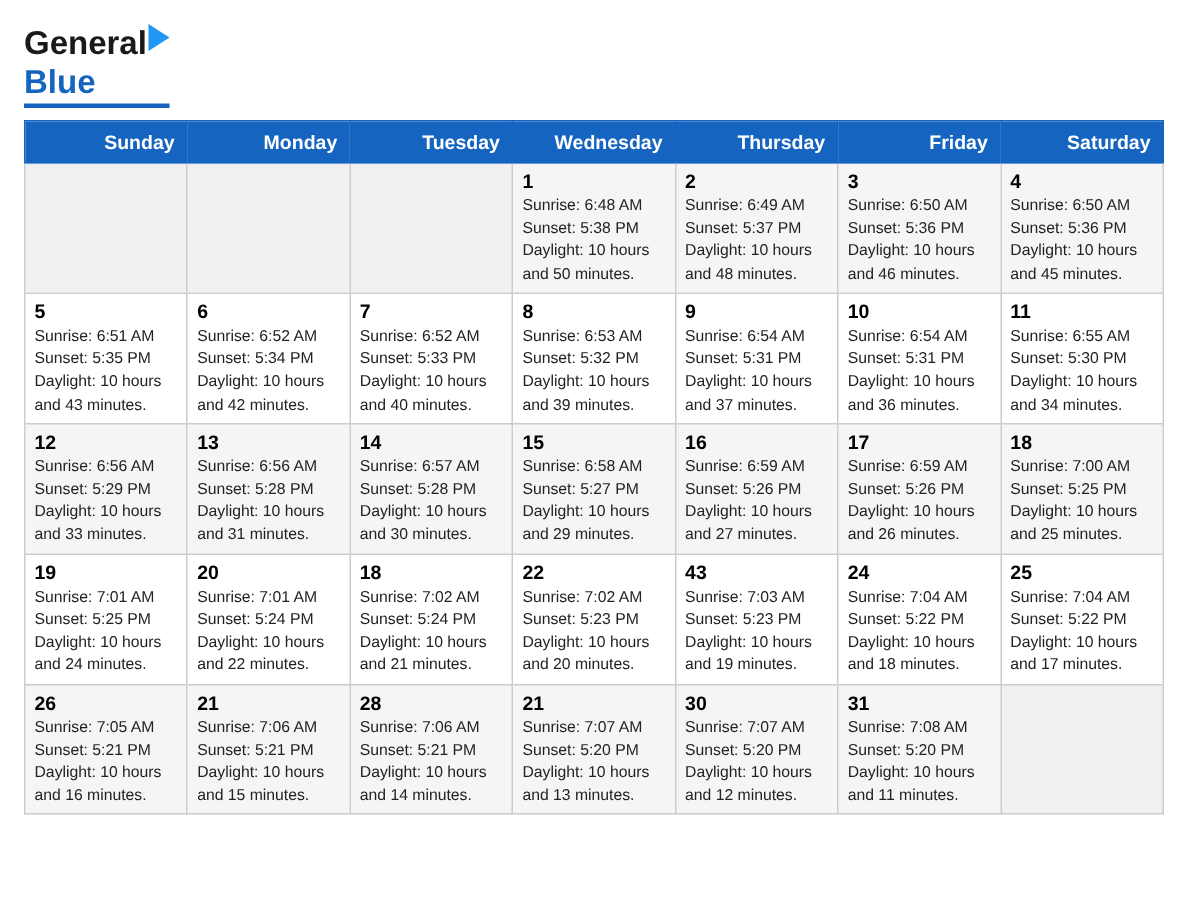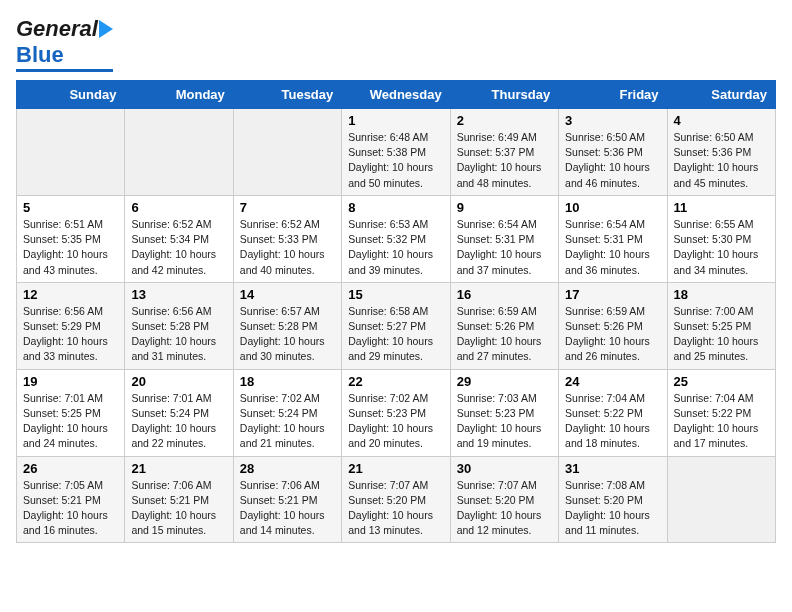--- a/index.html
+++ b/index.html
@@ -70,22 +70,21 @@
     .day-info {
       color: #222;
       line-height: 1.45;
       font-size: 10.5px;
     }
     .empty-cell {
       background: #f0f0f0 !important;
     }
     .logo-container {
       display: flex;
-      align-items: center;
-      font-style: italic;
+      align-items: flex-start;
     }
     .logo-chevron {
       display: inline-block;
       width: 0;
       height: 0;
       border-top: 9px solid transparent;
       border-bottom: 9px solid transparent;
       border-left: 14px solid #2196f3;
       margin-left: 1px;
       vertical-align: middle;
@@ -222,21 +221,21 @@
         </td>
         <td>
           <span class="day-number">18</span>
           <div class="day-info">Sunrise: 7:02 AM<br>Sunset: 5:24 PM<br>Daylight: 10 hours<br>and 21 minutes.</div>
         </td>
         <td>
           <span class="day-number">22</span>
           <div class="day-info">Sunrise: 7:02 AM<br>Sunset: 5:23 PM<br>Daylight: 10 hours<br>and 20 minutes.</div>
         </td>
         <td>
-          <span class="day-number">29</span>
+          <span class="day-number">43</span>
           <div class="day-info">Sunrise: 7:03 AM<br>Sunset: 5:23 PM<br>Daylight: 10 hours<br>and 19 minutes.</div>
         </td>
         <td>
           <span class="day-number">24</span>
           <div class="day-info">Sunrise: 7:04 AM<br>Sunset: 5:22 PM<br>Daylight: 10 hours<br>and 18 minutes.</div>
         </td>
         <td>
           <span class="day-number">25</span>
           <div class="day-info">Sunrise: 7:04 AM<br>Sunset: 5:22 PM<br>Daylight: 10 hours<br>and 17 minutes.</div>
         </td>

